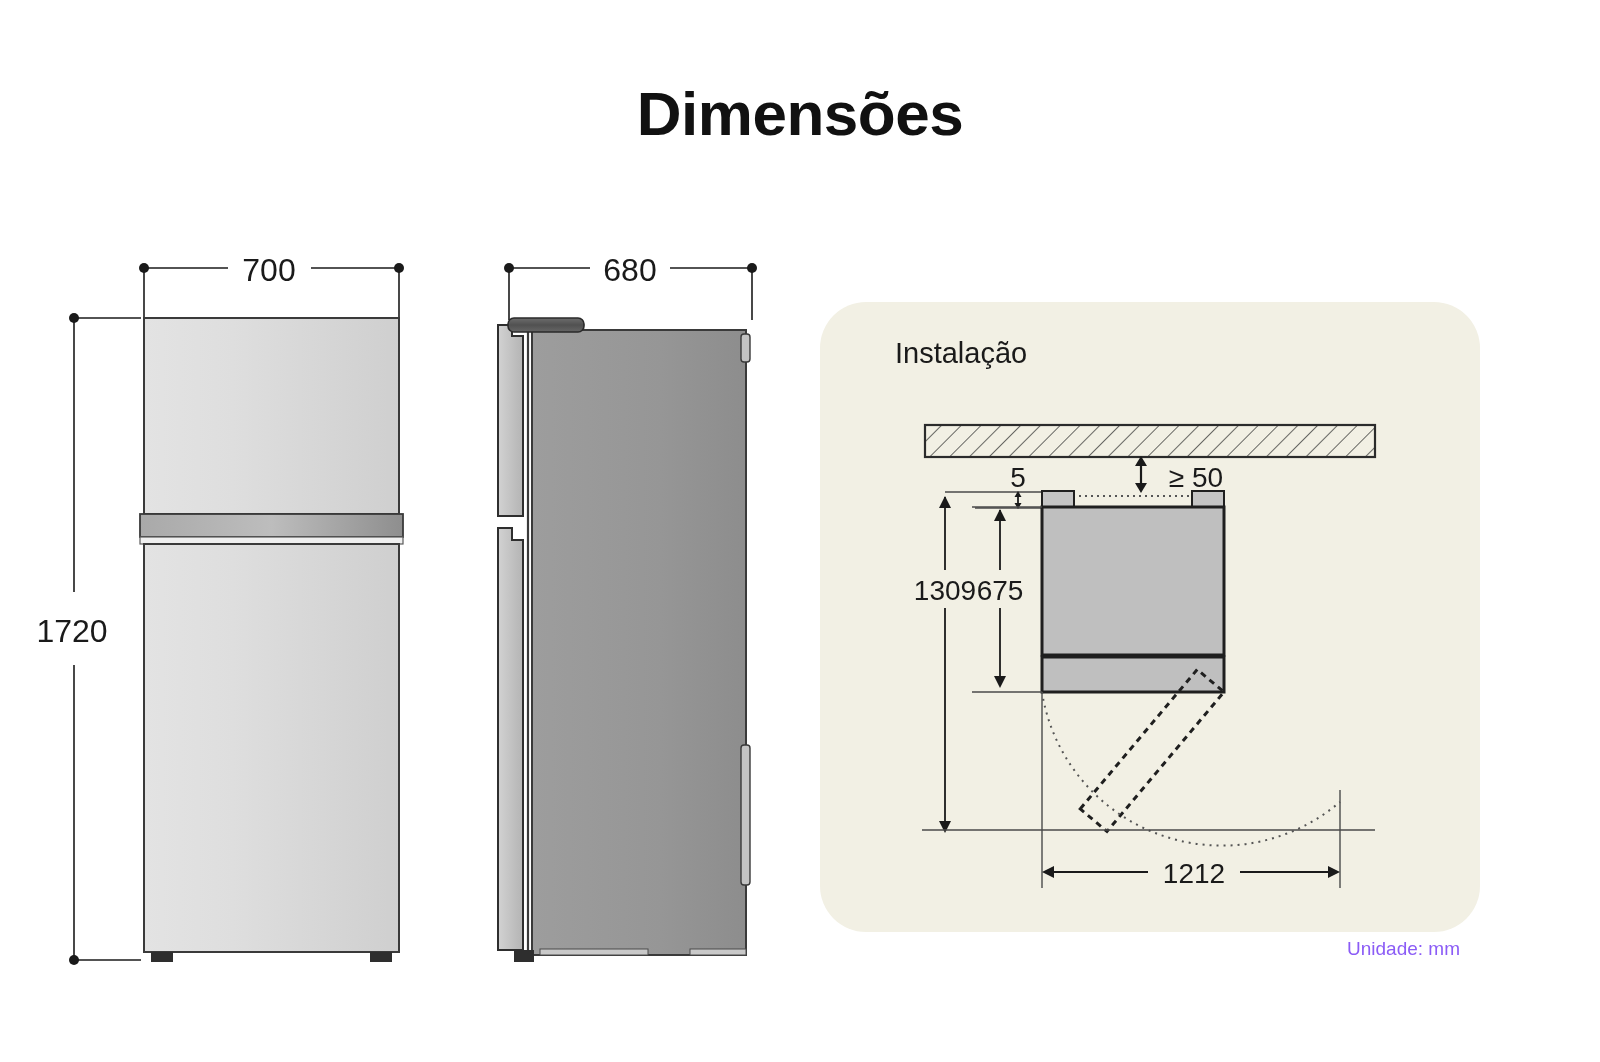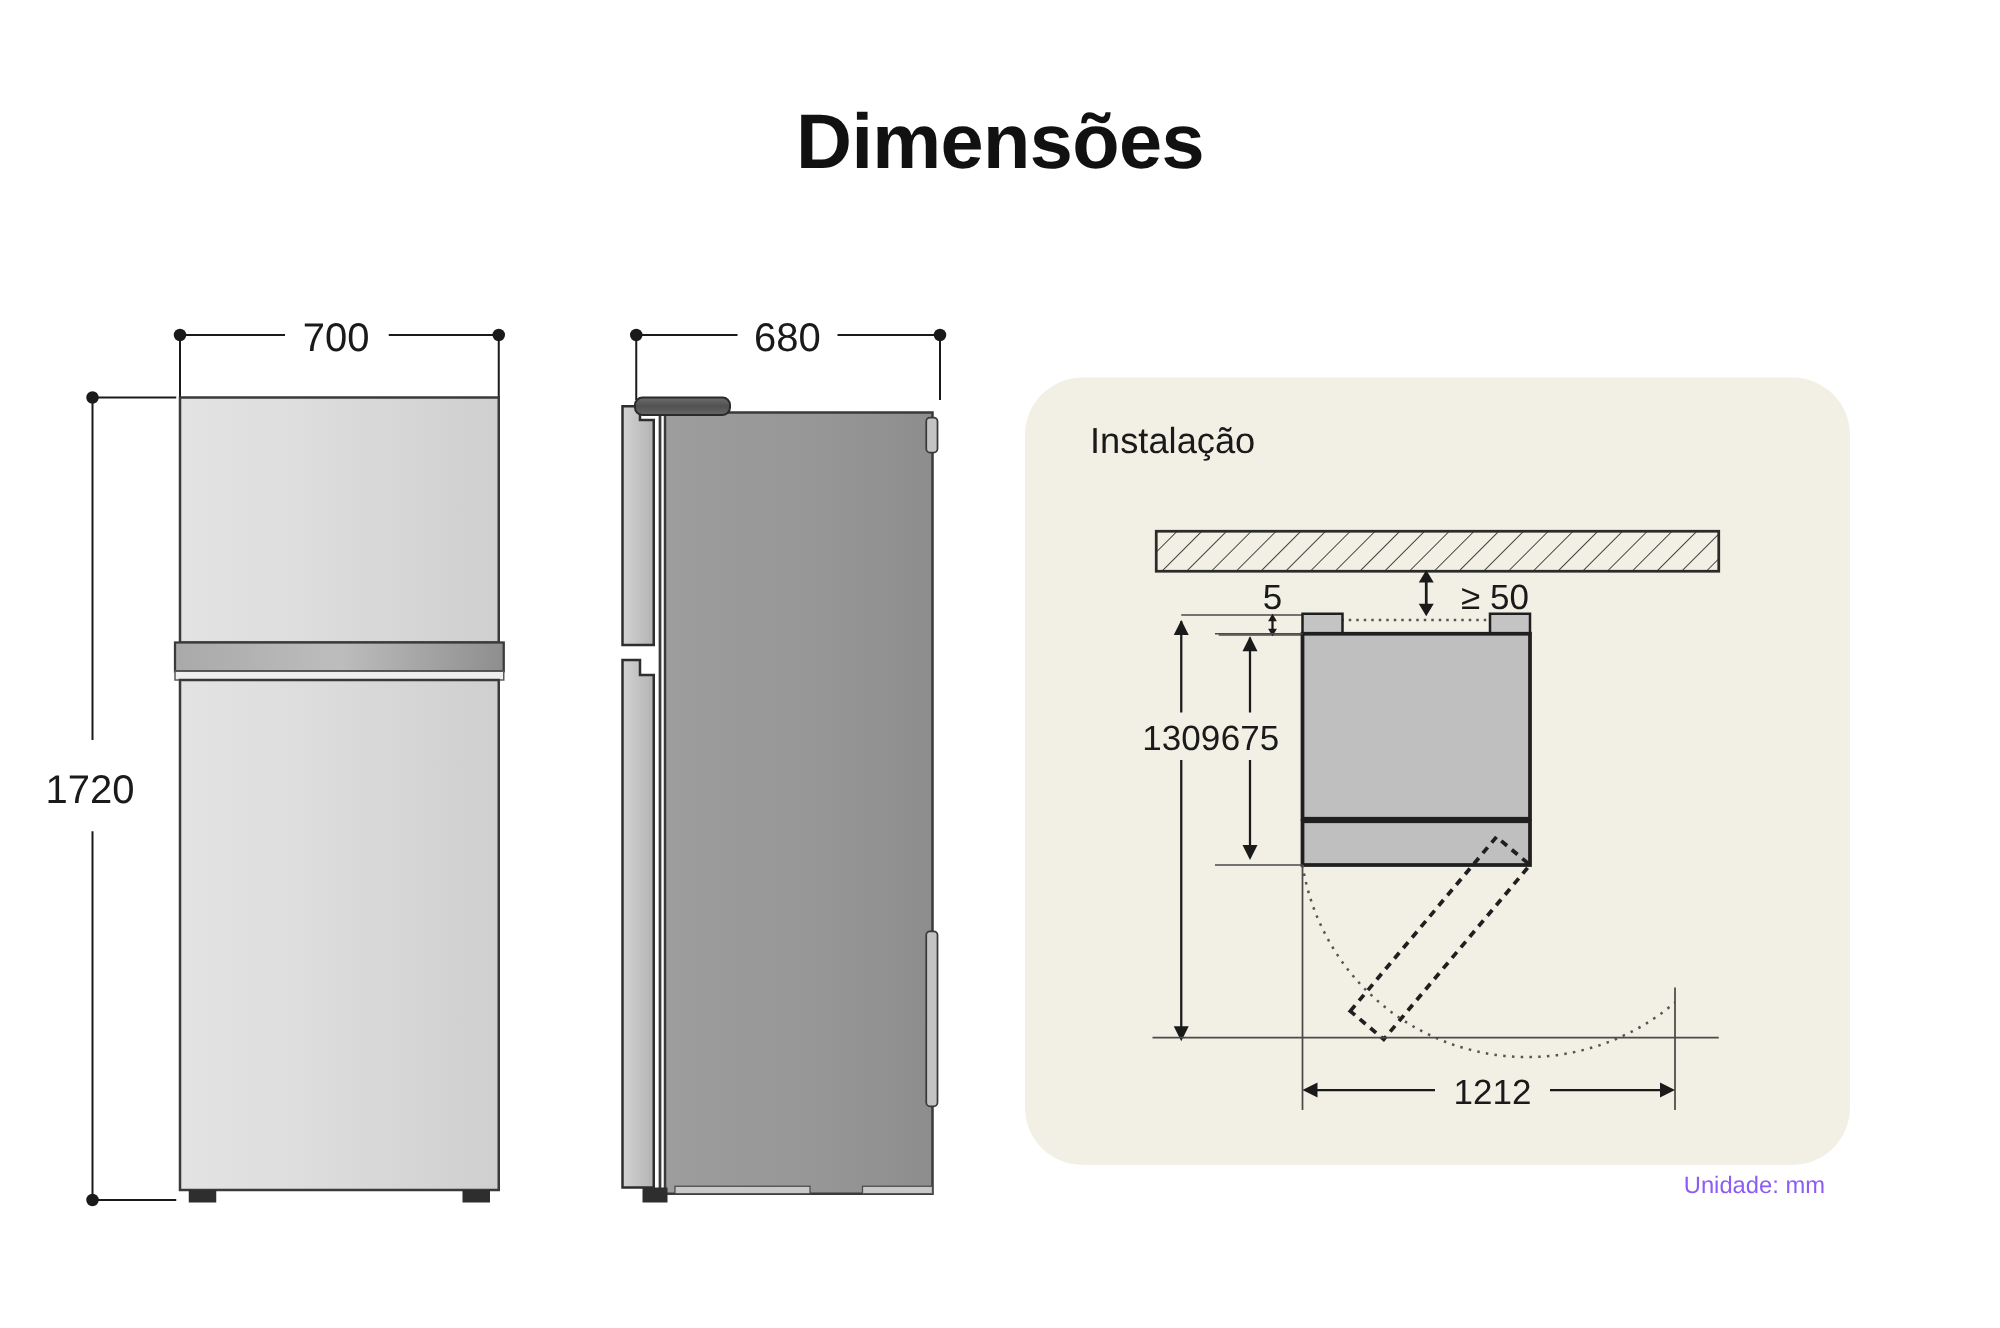--- a/index.html
+++ b/index.html
@@ -42,21 +42,21 @@
   }
   #unit-note {
     position: absolute;
     right: 140px;
     top: 938px;
     font-size: 19px;
     color: #8b5cf6;
   }
   #install-heading {
     position: absolute;
-    left: 872px;
+    left: 895px;
     top: 337px;
     font-size: 29px;
     color: #1a1a1a;
   }
 </style>
 </head>
 <body>
 
 <div id="stage">
 

